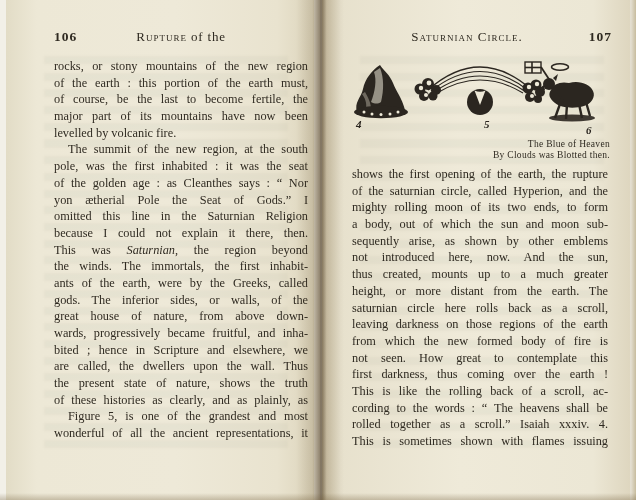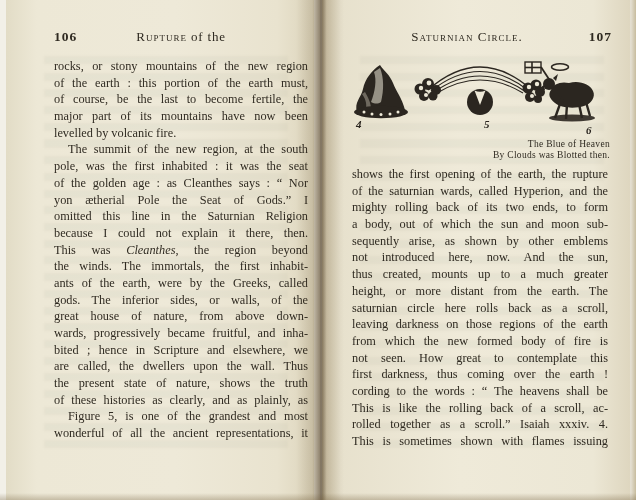--- a/index.html
+++ b/index.html
@@ -80,21 +80,21 @@
         <div class="tline">of the earth : this portion of the earth must,</div>
         <div class="tline">of course, be the last to become fertile, the</div>
         <div class="tline">major part of its mountains have now been</div>
         <div class="tline nojust">levelled by volcanic fire.</div>
         <div class="tline indent">The summit of the new region, at the south</div>
         <div class="tline">pole, was the first inhabited : it was the seat</div>
         <div class="tline">of the golden age : as Cleanthes says : “ Nor</div>
         <div class="tline">yon ætherial Pole the Seat of Gods.” I</div>
         <div class="tline">omitted this line in the Saturnian Religion</div>
         <div class="tline">because I could not explain it there, then.</div>
-        <div class="tline">This was <em>Cleanthes</em>, the region beyond</div>
+        <div class="tline">This was <em>Saturnian</em>, the region beyond</div>
         <div class="tline">the winds. The immortals, the first inhabit-</div>
         <div class="tline">ants of the earth, were by the Greeks, called</div>
         <div class="tline">gods. The inferior sides, or walls, of the</div>
         <div class="tline">great house of nature, from above down-</div>
         <div class="tline">wards, progressively became fruitful, and inha-</div>
         <div class="tline">bited ; hence in Scripture and elsewhere, we</div>
         <div class="tline">are called, the dwellers upon the wall. Thus</div>
         <div class="tline">the present state of nature, shows the truth</div>
         <div class="tline">of these histories as clearly, and as plainly, as</div>
         <div class="tline indent">Figure 5, is one of the grandest and most</div>
@@ -177,34 +177,34 @@
       </g>
     </svg>
 
     <div class="fig-caption">
       <div>The Blue of Heaven</div>
       <div>By Clouds was Blotted then.</div>
     </div>
 
     <div class="body">
         <div class="tline">shows the first opening of the earth, the rupture</div>
-        <div class="tline">of the saturnian wards, called Hyperion, and the</div>
-        <div class="tline">mighty rolling back of its two ends, to form</div>
+        <div class="tline">of the saturnian circle, called Hyperion, and the</div>
+        <div class="tline">mighty rolling moon of its two ends, to form</div>
         <div class="tline">a body, out of which the sun and moon sub-</div>
         <div class="tline">sequently arise, as shown by other emblems</div>
         <div class="tline">not introduced here, now. And the sun,</div>
         <div class="tline">thus created, mounts up to a much greater</div>
         <div class="tline">height, or more distant from the earth. The</div>
         <div class="tline">saturnian circle here rolls back as a scroll,</div>
         <div class="tline">leaving darkness on those regions of the earth</div>
         <div class="tline">from which the new formed body of fire is</div>
         <div class="tline">not seen. How great to contemplate this</div>
         <div class="tline">first darkness, thus coming over the earth !</div>
+        <div class="tline">This is like the rolling back of a scroll, ac-</div>
         <div class="tline">cording to the words : “ The heavens shall be</div>
-        <div class="tline">This is like the rolling back of a scroll, ac-</div>
         <div class="tline">rolled together as a scroll.” Isaiah xxxiv. 4.</div>
         <div class="tline">This is sometimes shown with flames issuing</div>
       </div>
   </div>
 
   <div class="crease"></div>
   <div class="edge-left"></div>
   <div class="edge-right"></div>
   <div class="bottom-shade"></div>
 

